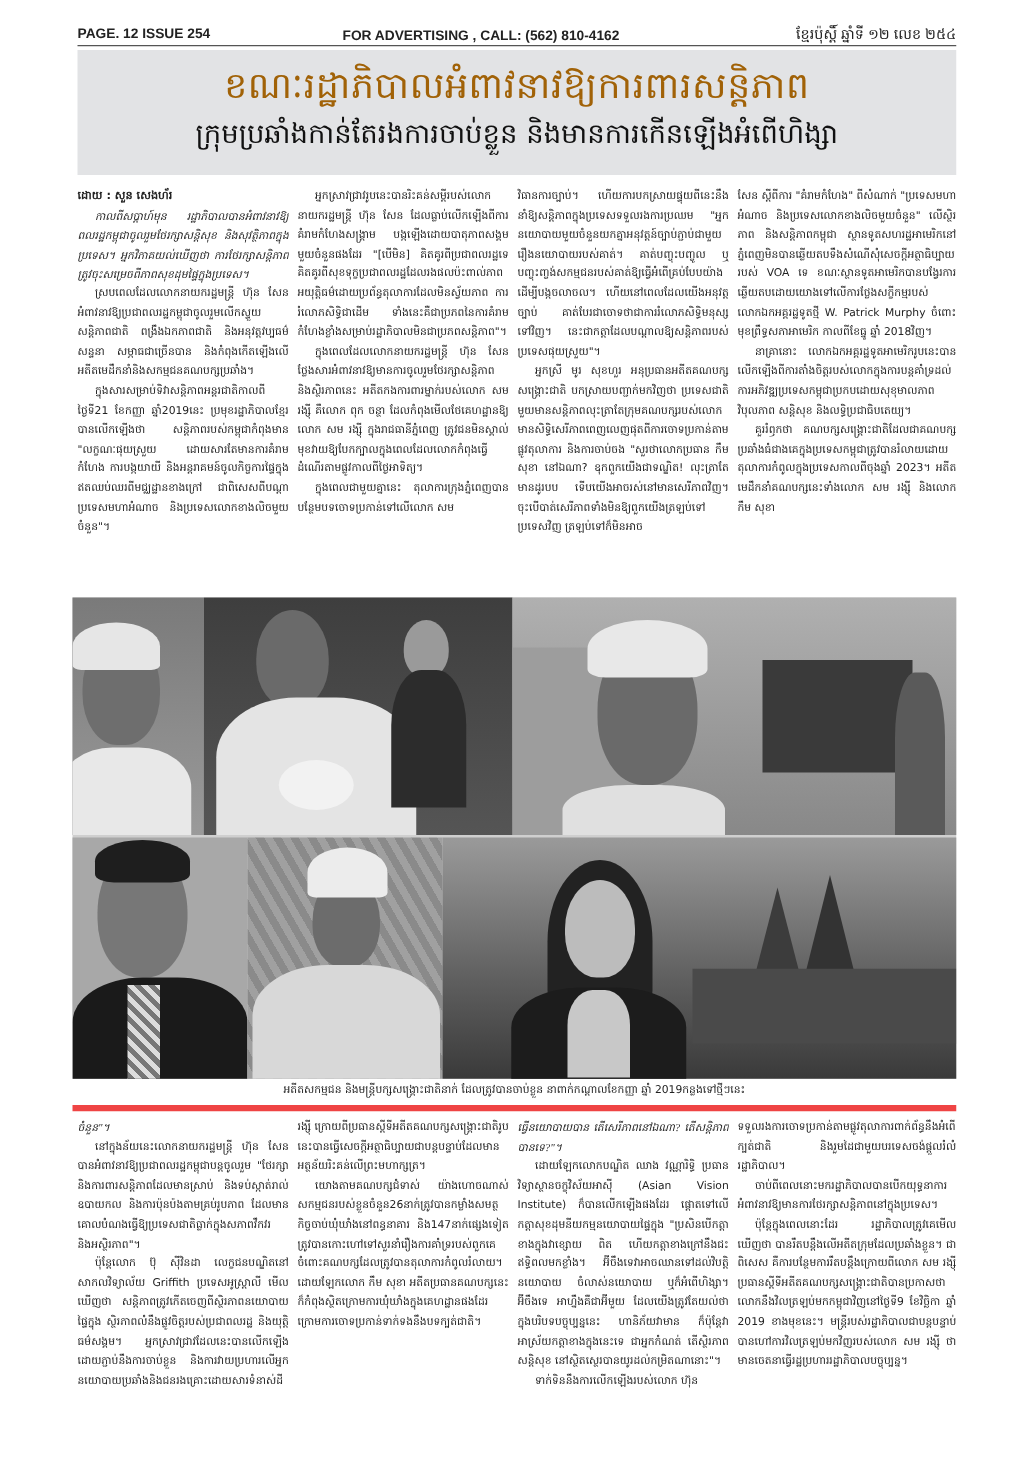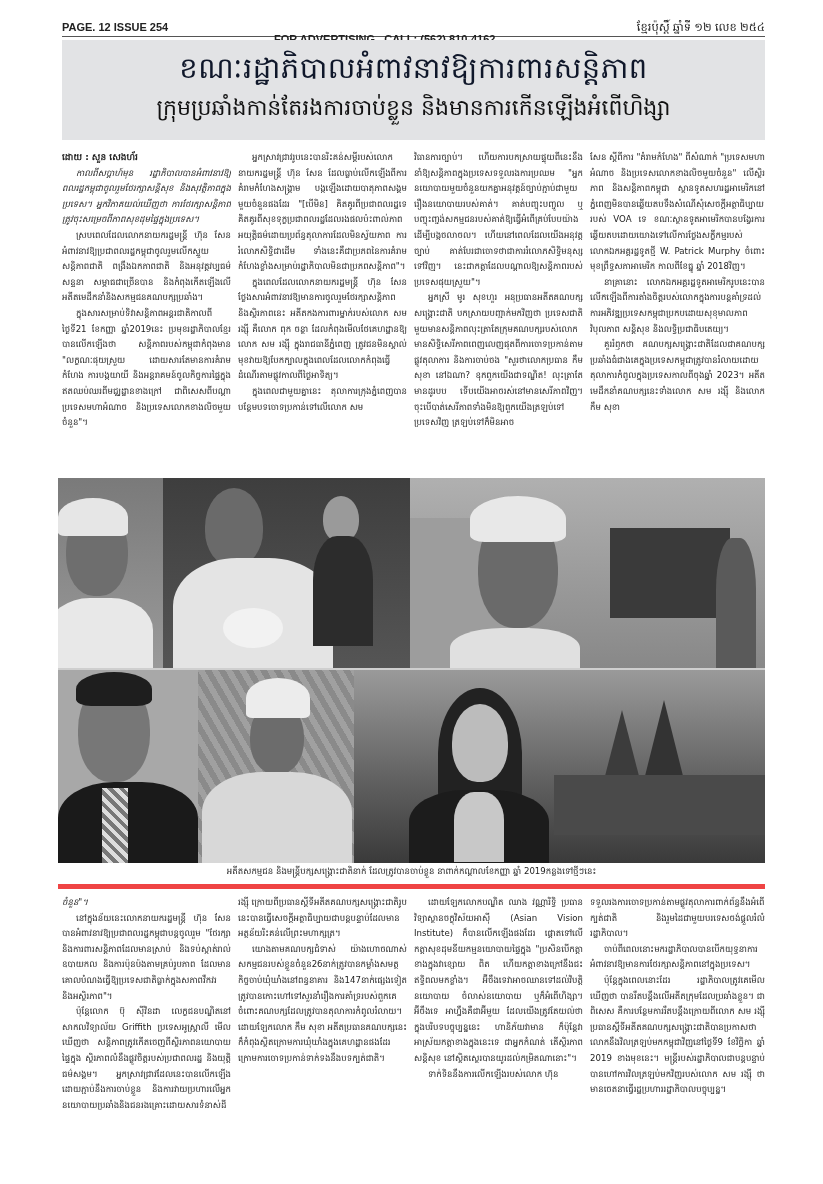--- a/index.html
+++ b/index.html
@@ -2,33 +2,33 @@
 <html><head>
 <meta charset="utf-8">
 <style>
   html, body { margin:0; padding:0; background:#ffffff; }
   body { width:823px; height:1184px; position:relative; overflow:hidden;
          font-family:"DejaVu Sans", sans-serif; color:#111; }
   .topbar { position:absolute; left:62px; top:20px; width:703px; height:16px;
             border-bottom:1.5px solid #555; font-family:"Liberation Sans", sans-serif;
             font-weight:bold; font-size:11px; color:#222;text-align:right; }
   .topbar .l { position:absolute; left:0; top:1px; }
-  .topbar .c { position:absolute; left:212px; top:13px; }
+  .topbar .c { position:absolute; left:212px; top:3px; }
   .topbar .r { position:absolute; right:0; top:0px; font-size:11.5px; font-weight:normal; }
   .headline { position:absolute; left:62px; top:40px; width:703px; height:100px;
               background:#e2e3e5; text-align:center; }
   .headline .h1 { font-family:"DejaVu Serif", serif; font-size:29px; line-height:44px;
-                  margin-top:6px; letter-spacing:0.5px; color:#0f172a; }
+                  margin-top:6px; letter-spacing:0.5px; color:#a16207; }
   .headline .h2 { font-family:"DejaVu Serif", serif; font-size:22px; line-height:36px;
                   color:#111; }
   .col { position:absolute; font-size:8.6px; line-height:15.6px; color:#222;
          text-align:justify; overflow:hidden; }
   .col p { margin:0; text-indent:14px; }
   .col p.noind { text-indent:0; }
-  .col .it { font-style:italic; }
+  .col .it { font-style:italic;font-family:Liberation Serif, serif; }
   .byline { font-weight:bold; font-size:9px; }
   .c1 { left:62px; width:169px; }
   .c2 { left:238px; width:169px; }
   .c3 { left:414px; width:169px; }
   .c4 { left:590px; width:175px; }
   .photos { position:absolute; left:58px; top:478px; width:707px; height:385px; background:#cfcfcf; }
   .ph { position:absolute; overflow:hidden; }
   .caption { position:absolute; left:58px; top:866px; width:707px; text-align:center;
              font-size:8.6px; color:#222; padding-bottom:6px; border-bottom:5px solid #ef4444; }
   .person-head { position:absolute; border-radius:50% 50% 45% 45%; }
@@ -124,20 +124,21 @@
 <div class="col c1" style="top:895px;height:270px;">
   <p class="noind it">ចំនួន"។</p>
   <p>នៅក្នុងន័យនេះលោកនាយករដ្ឋមន្ត្រី ហ៊ុន សែន បានអំពាវនាវឱ្យប្រជាពលរដ្ឋកម្ពុជាបន្តចូលរួម "ថែរក្សានិងការពារសន្តិភាពដែលមានស្រាប់ និងទប់ស្កាត់រាល់ឧបាយកល និងការប៉ុនប៉ងតាមគ្រប់រូបភាព ដែលមានគោលបំណងធ្វើឱ្យប្រទេសជាតិធ្លាក់ក្នុងសភាពវឹកវរ និងអស្ថិរភាព"។</p>
   <p>ប៉ុន្តែលោក ប៊ុ ស៊ីវិនដា លេក្ខជនបណ្ឌិតនៅសាកលវិទ្យាល័យ Griffith ប្រទេសអូស្ត្រាលី មើលឃើញថា សន្តិភាពត្រូវកើតចេញពីស្ថិរភាពនយោបាយផ្ទៃក្នុង ស្ថិរភាពលំនឹងផ្លូវចិត្តរបស់ប្រជាពលរដ្ឋ និងយុត្តិធម៌សង្គម។ អ្នកស្រាវជ្រាវដែលនេះបានលើកឡើង ដោយភ្ជាប់នឹងការចាប់ខ្លួន និងការវាយប្រហារលើអ្នកនយោបាយប្រឆាំងនិងជនរងគ្រោះដោយសារទំនាស់ដី</p>
 </div>
 <div class="col c2" style="top:895px;height:270px;">
   <p class="noind">រង្ស៊ី ក្រោយពីប្រធានស្តីទីអតីតគណបក្សសង្គ្រោះជាតិរូបនេះបានធ្វើសេចក្តីអត្ថាធិប្បាយជាបន្តបន្ទាប់ដែលមានអត្ថន័យរិះគន់លើព្រះមហាក្សត្រ។</p>
   <p>យោងតាមគណបក្សជំទាស់ យ៉ាងហោចណាស់សកម្មជនរបស់ខ្លួនចំនួន26នាក់ត្រូវបានកម្លាំងសមត្ថកិច្ចចាប់ឃុំឃាំងនៅពន្ធនាគារ និង147នាក់ផ្សេងទៀត ត្រូវបានកោះហៅទៅសួរនាំរឿងការគាំទ្ររបស់ពួកគេចំពោះគណបក្សដែលត្រូវបានតុលាការកំពូលរំលាយ។ ដោយឡែកលោក កឹម សុខា អតីតប្រធានគណបក្សនេះក៏កំពុងស្ថិតក្រោមការឃុំឃាំងក្នុងគេហដ្ឋានផងដែរ ក្រោមការចោទប្រកាន់ទាក់ទងនឹងបទក្បត់ជាតិ។</p>
 </div>
 <div class="col c3" style="top:895px;height:270px;">
+  <p class="noind it">ធ្វើនយោបាយបាន តើសេរីភាពនៅឯណា? តើសន្តិភាពបានទេ?"។</p>
   <p>ដោយឡែកលោកបណ្ឌិត ឈាង វណ្ណារិទ្ធិ ប្រធានវិទ្យាស្ថានចក្ខុវិស័យអាស៊ី (Asian Vision Institute) ក៏បានលើកឡើងផងដែរ ផ្តោតទៅលើកត្តាសុខដុមនីយកម្មនយោបាយផ្ទៃក្នុង "ប្រសិនបើកត្តាខាងក្នុងវាខ្សោយ ពិត ហើយកត្តាខាងក្រៅនឹងជះឥទ្ធិពលមកខ្លាំង។ អ៊ីចឹងទេវាអាចឈានទៅដល់វិបត្តិនយោបាយ ចំលាស់នយោបាយ ឬក៏អំពើហិង្សា។ អ៊ីចឹងទេ អាហ្នឹងគឺជាអ៊ីមួយ ដែលយើងត្រូវតែយល់ថា ក្នុងបរិបទបច្ចុប្បន្ននេះ ហានិភ័យវាមាន ក៏ប៉ុន្តែវាអាស្រ័យកត្តាខាងក្នុងនេះទេ ជាអ្នកកំណត់ តើស្ថិរភាព សន្តិសុខ នៅស្ថិតស្ថេរបានយូរដល់កម្រិតណានោះ"។</p>
   <p>ទាក់ទិននឹងការលើកឡើងរបស់លោក ហ៊ុន</p>
 </div>
 <div class="col c4" style="top:895px;height:270px;">
   <p class="noind">ទទួលរងការចោទប្រកាន់តាមផ្លូវតុលាការពាក់ព័ន្ធនឹងអំពើក្បត់ជាតិ និងរួមដៃជាមួយបរទេសចង់ផ្តួលរំលំរដ្ឋាភិបាល។</p>
   <p>ចាប់ពីពេលនោះមករដ្ឋាភិបាលបានបើកយុទ្ធនាការអំពាវនាវឱ្យមានការថែរក្សាសន្តិភាពនៅក្នុងប្រទេស។</p>
   <p>ប៉ុន្តែក្នុងពេលនោះដែរ រដ្ឋាភិបាលត្រូវគេមើលឃើញថា បានរឹតបន្តឹងលើអតីតក្រុមដែលប្រឆាំងខ្លួន។ ជាពិសេស គឺការបន្ថែមការរឹតបន្តឹងក្រោយពីលោក សម រង្ស៊ី ប្រធានស្តីទីអតីតគណបក្សសង្គ្រោះជាតិបានប្រកាសថាលោកនឹងវិលត្រឡប់មកកម្ពុជាវិញនៅថ្ងៃទី9 ខែវិច្ឆិកា ឆ្នាំ 2019 ខាងមុខនេះ។ មន្ត្រីរបស់រដ្ឋាភិបាលជាបន្តបន្ទាប់បានហៅការវិលត្រឡប់មកវិញរបស់លោក សម រង្ស៊ី ថាមានចេតនាធ្វើរដ្ឋប្រហាររដ្ឋាភិបាលបច្ចុប្បន្ន។</p>
 </div>
 
 </body></html>

